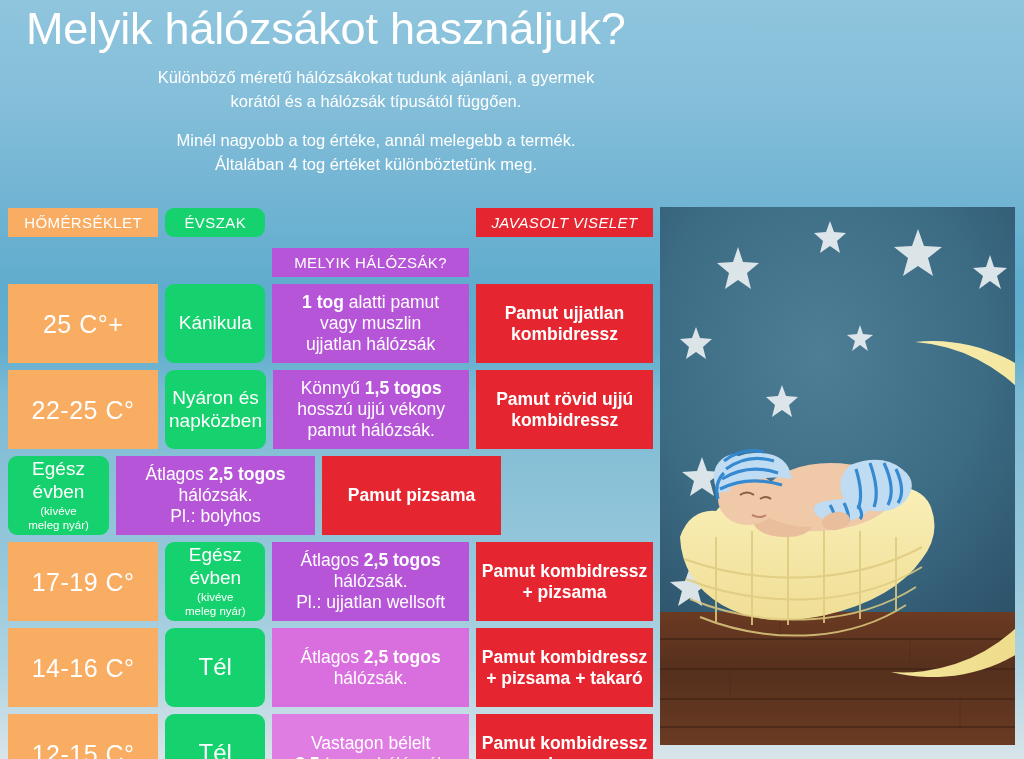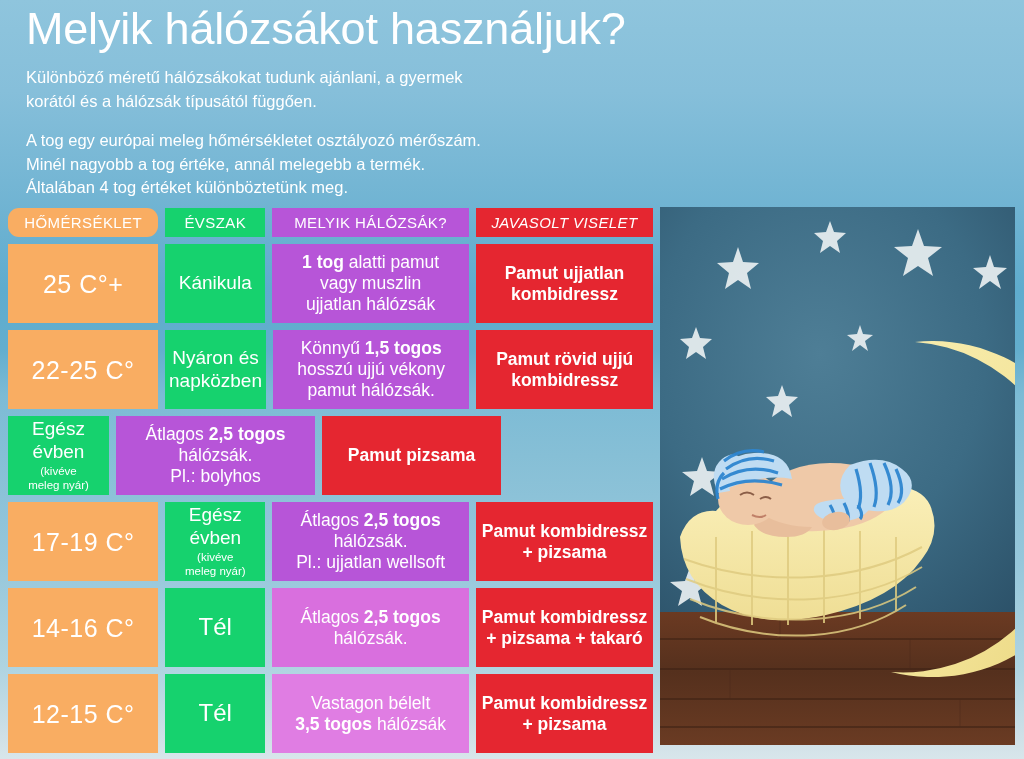--- a/index.html
+++ b/index.html
@@ -55,20 +55,21 @@
     line-height: 1.12;
     white-space: nowrap;
   }
 
   #intro {
     margin-top: 12px;
     font-size: 16.5px;
     line-height: 1.42;
     color: #FFFFFF;
     font-weight: 400;
+    text-align: center;
   }
   #intro .para { margin: 0; }
   #intro .gap { height: 16px; }
 
   
   #table {
     position: absolute;
     left: 8px;
     top: 208px;
     width: 645px;
@@ -85,35 +86,35 @@
     display: flex;
     align-items: center;
     justify-content: center;
     text-align: center;
     padding: 2px 4px;
     line-height: 1.2;
   }
 
   
   .c-temp   { width: 152px; }
-  .c-season { width: 101px; }
+  .c-season { width: 101px; border-radius: 9px; }
   .c-bag    { width: 199px; }
   .c-wear   { width: 179px; font-weight: bold; }
 
   
   .row.header .cell {
     height: 29px;
     font-size: 15px;
     letter-spacing: 0.4px;
     font-weight: 400;
     padding-bottom: 2px;
   }
-  .row.header .c-temp   { background: #F9AD62; border-radius: 11px; }
+  .row.header .c-temp   { background: #F9AD62; }
   .row.header .c-season { background: #16D26E; }
-  .row.header .c-bag    { background: #B755D8; }
+  .row.header .c-bag    { background: #B755D8; margin-top: 40px; }
   .row.header .c-wear   { background: #E52630; font-style: italic; }
 
   
   .row.body .cell { height: 79px; }
   .row.body .c-temp {
     background: #F9AD62;
     font-size: 25px;
     letter-spacing: 0.5px;
   }
   .row.body .c-season {
@@ -150,21 +151,20 @@
 <body>
 
 <div id="page">
 
   <div id="header">
     <h1 id="title">Melyik hálózsákot használjuk?</h1>
     <div id="intro">
       <p class="para">Különböző méretű hálózsákokat tudunk ajánlani, a gyermek</p>
       <p class="para">korától és a hálózsák típusától függően.</p>
       <div class="gap"></div>
-      <p class="para">A tog egy európai meleg hőmérsékletet osztályozó mérőszám.</p>
       <p class="para">Minél nagyobb a tog értéke, annál melegebb a termék.</p>
       <p class="para">Általában 4 tog értéket különböztetünk meg.</p>
     </div>
   </div>
 
   <div id="table">
 
     <div class="row header">
       <div class="cell c-temp">HŐMÉRSÉKLET</div>
       <div class="cell c-season">ÉVSZAK</div>

